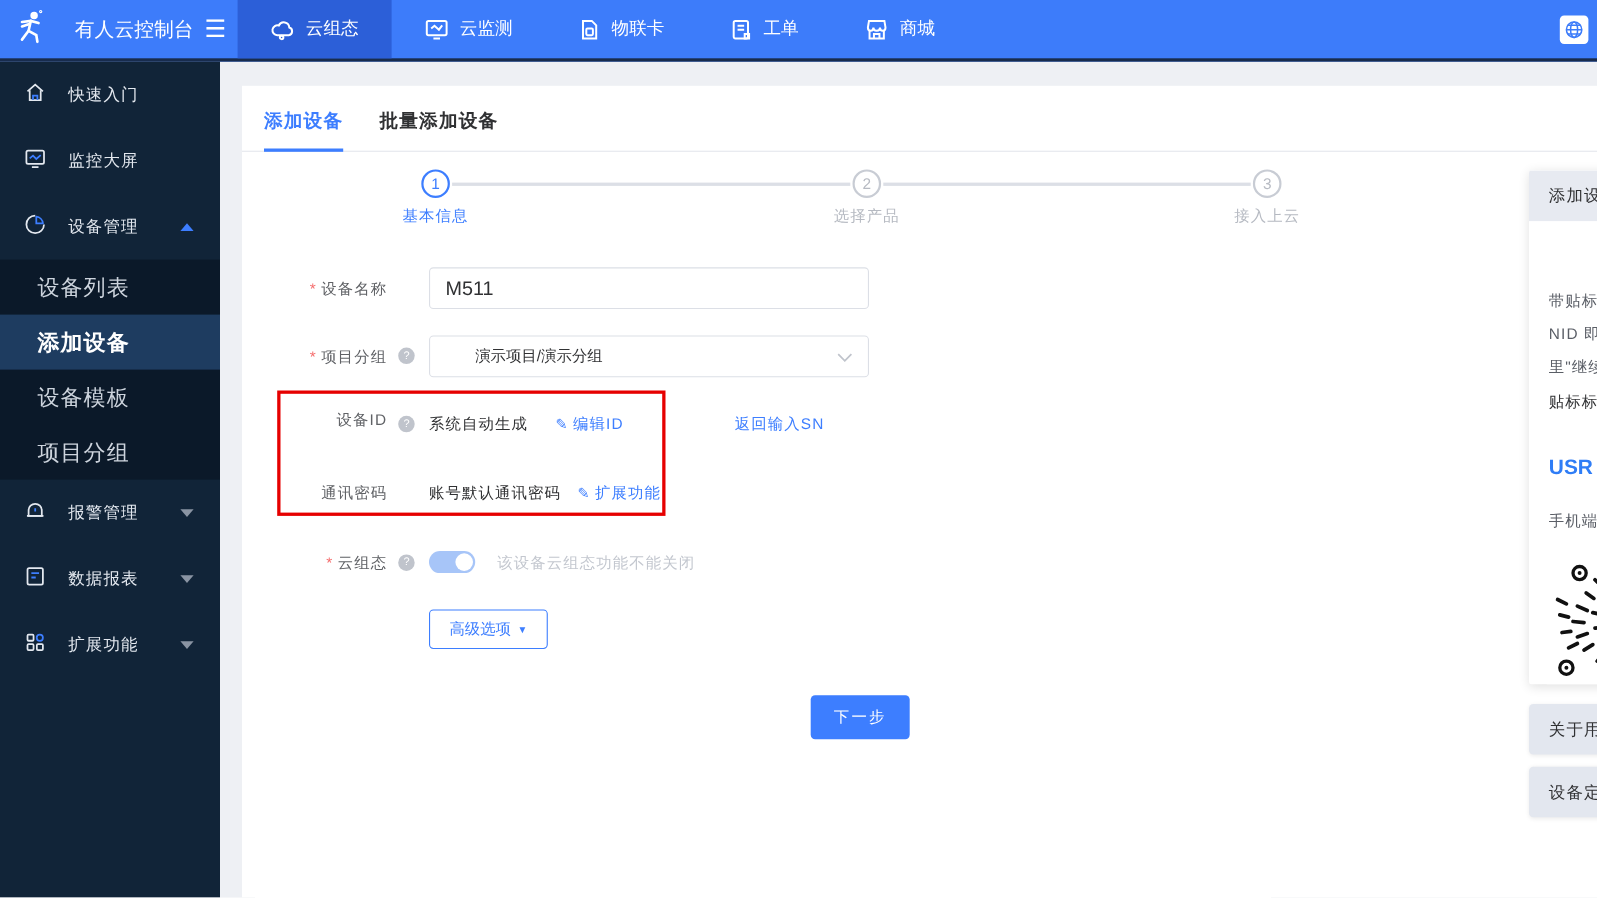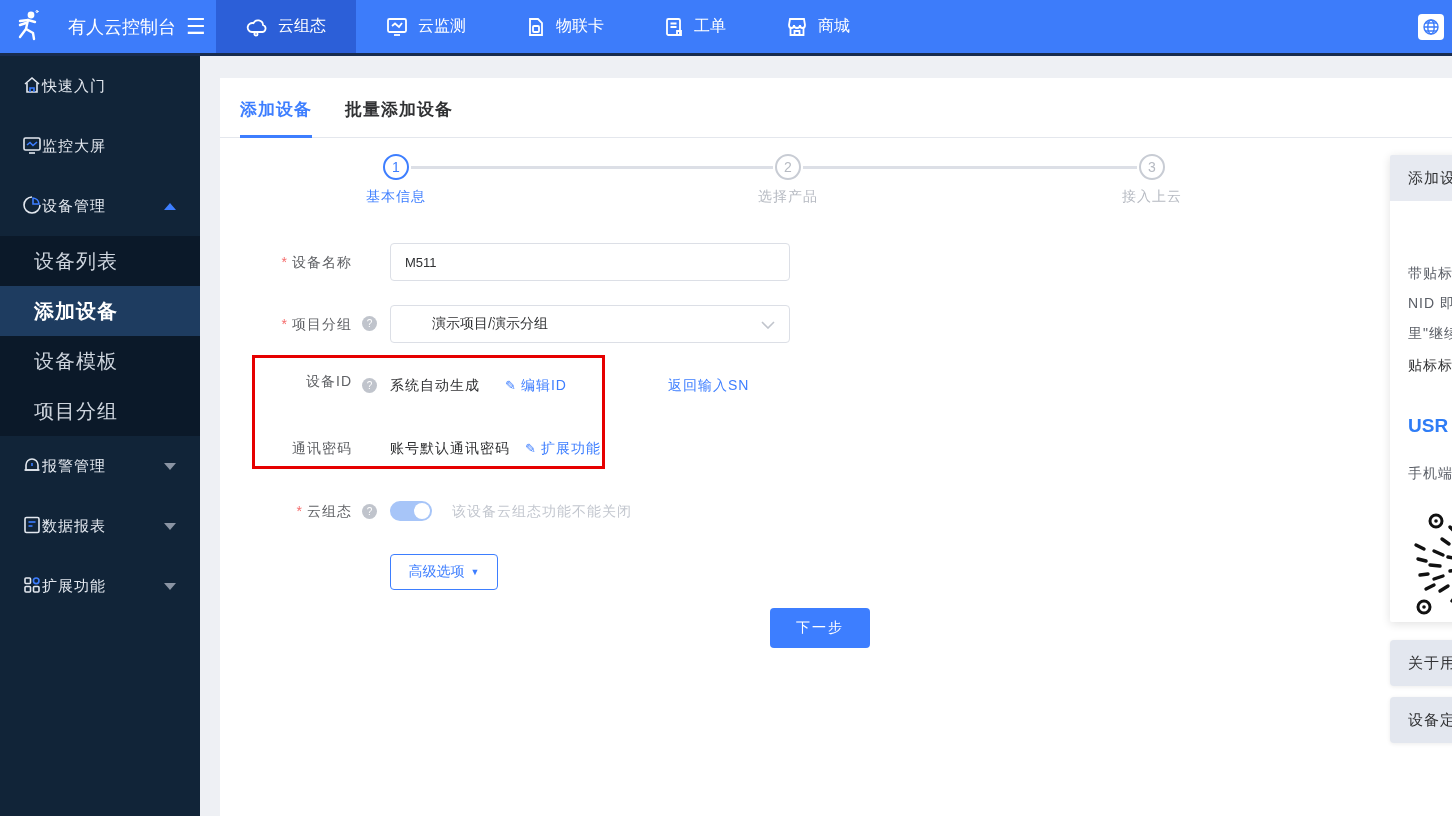--- a/index.html
+++ b/index.html
@@ -35,21 +35,21 @@
 
   
   .sidebar {
     position:absolute; top:56px; left:0; width:200px; height:760px;
     background:#112438; color:#e3e8ef; font-size:15px;
   }
   .side-item {
     height:60px; display:flex; align-items:center; padding:0 16px 0 22px;
     cursor:pointer; position:relative;
   }
-  .side-item .lbl { letter-spacing:1px; }
+  .side-item .lbl { margin-left:20px; letter-spacing:1px; }
   .caret-up, .caret-down {
     position:absolute; right:24px; width:0; height:0;
     border-left:6px solid transparent; border-right:6px solid transparent;
   }
   .caret-up  { border-bottom:7px solid #3d7eff; }
   .caret-down{ border-top:7px solid #8a94a3; }
   .submenu { background:#0b1929; }
   .sub-item {
     height:50px; display:flex; align-items:center; padding-left:34px;
     cursor:pointer; color:#cdd4dd; font-size:20px; letter-spacing:1px;
@@ -83,21 +83,21 @@
   
   .f-label { position:absolute; left:0; width:132px; text-align:right; font-size:14px; color:#606266; letter-spacing:1px; }
   .req { color:#f56c6c; margin-right:4px; }
   .help-icon {
     position:absolute; left:142px; width:15px; height:15px; border-radius:50%;
     background:#c0c4cc; color:#fff; font-size:10px; text-align:center; line-height:15px; cursor:pointer;
   }
   .txt-input {
     position:absolute; left:170px; width:400px; height:38px;
     border:1px solid #dcdfe6; border-radius:4px; padding:0 14px;
-    font-size:13px; color:#303133; font-family:"Liberation Sans",sans-serif; outline:none; background:#fff;
+    font-size:18px; color:#303133; font-family:"Liberation Sans",sans-serif; outline:none; background:#fff;
   }
   .select-box {
     position:absolute; left:170px; width:400px; height:38px;
     border:1px solid #dcdfe6; border-radius:4px; padding:0 14px;
     display:flex; align-items:center; justify-content:space-between;
     font-size:14px; color:#303133; cursor:pointer; background:#fff;
   }
   .f-value { position:absolute; left:170px; font-size:14px; color:#303133; letter-spacing:1px; }
   .f-link { position:absolute; font-size:14px; color:#3d7eff; cursor:pointer; letter-spacing:1px; white-space:nowrap; }
   .f-link .edit-ic { font-size:13px; margin-right:4px; }
@@ -112,23 +112,23 @@
     background:#fff; border-radius:50%;
   }
 
   .adv-btn {
     position:absolute; left:170px; top:476px; width:108px; height:36px;
     background:#fff; border:1px solid #3d7eff; border-radius:4px;
     color:#3d7eff; font-size:14px; display:flex; align-items:center; justify-content:center; gap:6px; cursor:pointer;
   }
   .adv-btn .dd { font-size:9px; }
   .next-btn {
-    position:absolute; left:517px; top:530px; width:100px; height:40px;
+    position:absolute; left:517px; top:554px; width:90px; height:40px;
     background:#3d7eff; border:none; border-radius:4px; color:#fff;
-    font-size:14px; cursor:pointer; letter-spacing:2px; font-family:"Liberation Sans",sans-serif;margin-left:33px;
+    font-size:14px; cursor:pointer; letter-spacing:2px; font-family:"Liberation Sans",sans-serif;
   }
 
   .annotation {
     position:absolute; left:32px; top:277px; width:353px; height:114px;
     border:3px solid #e60000; pointer-events:none; z-index:5;
   }
 
   
   .help-panel {
     position:absolute; left:1390px; top:155px; width:300px; height:467px;

